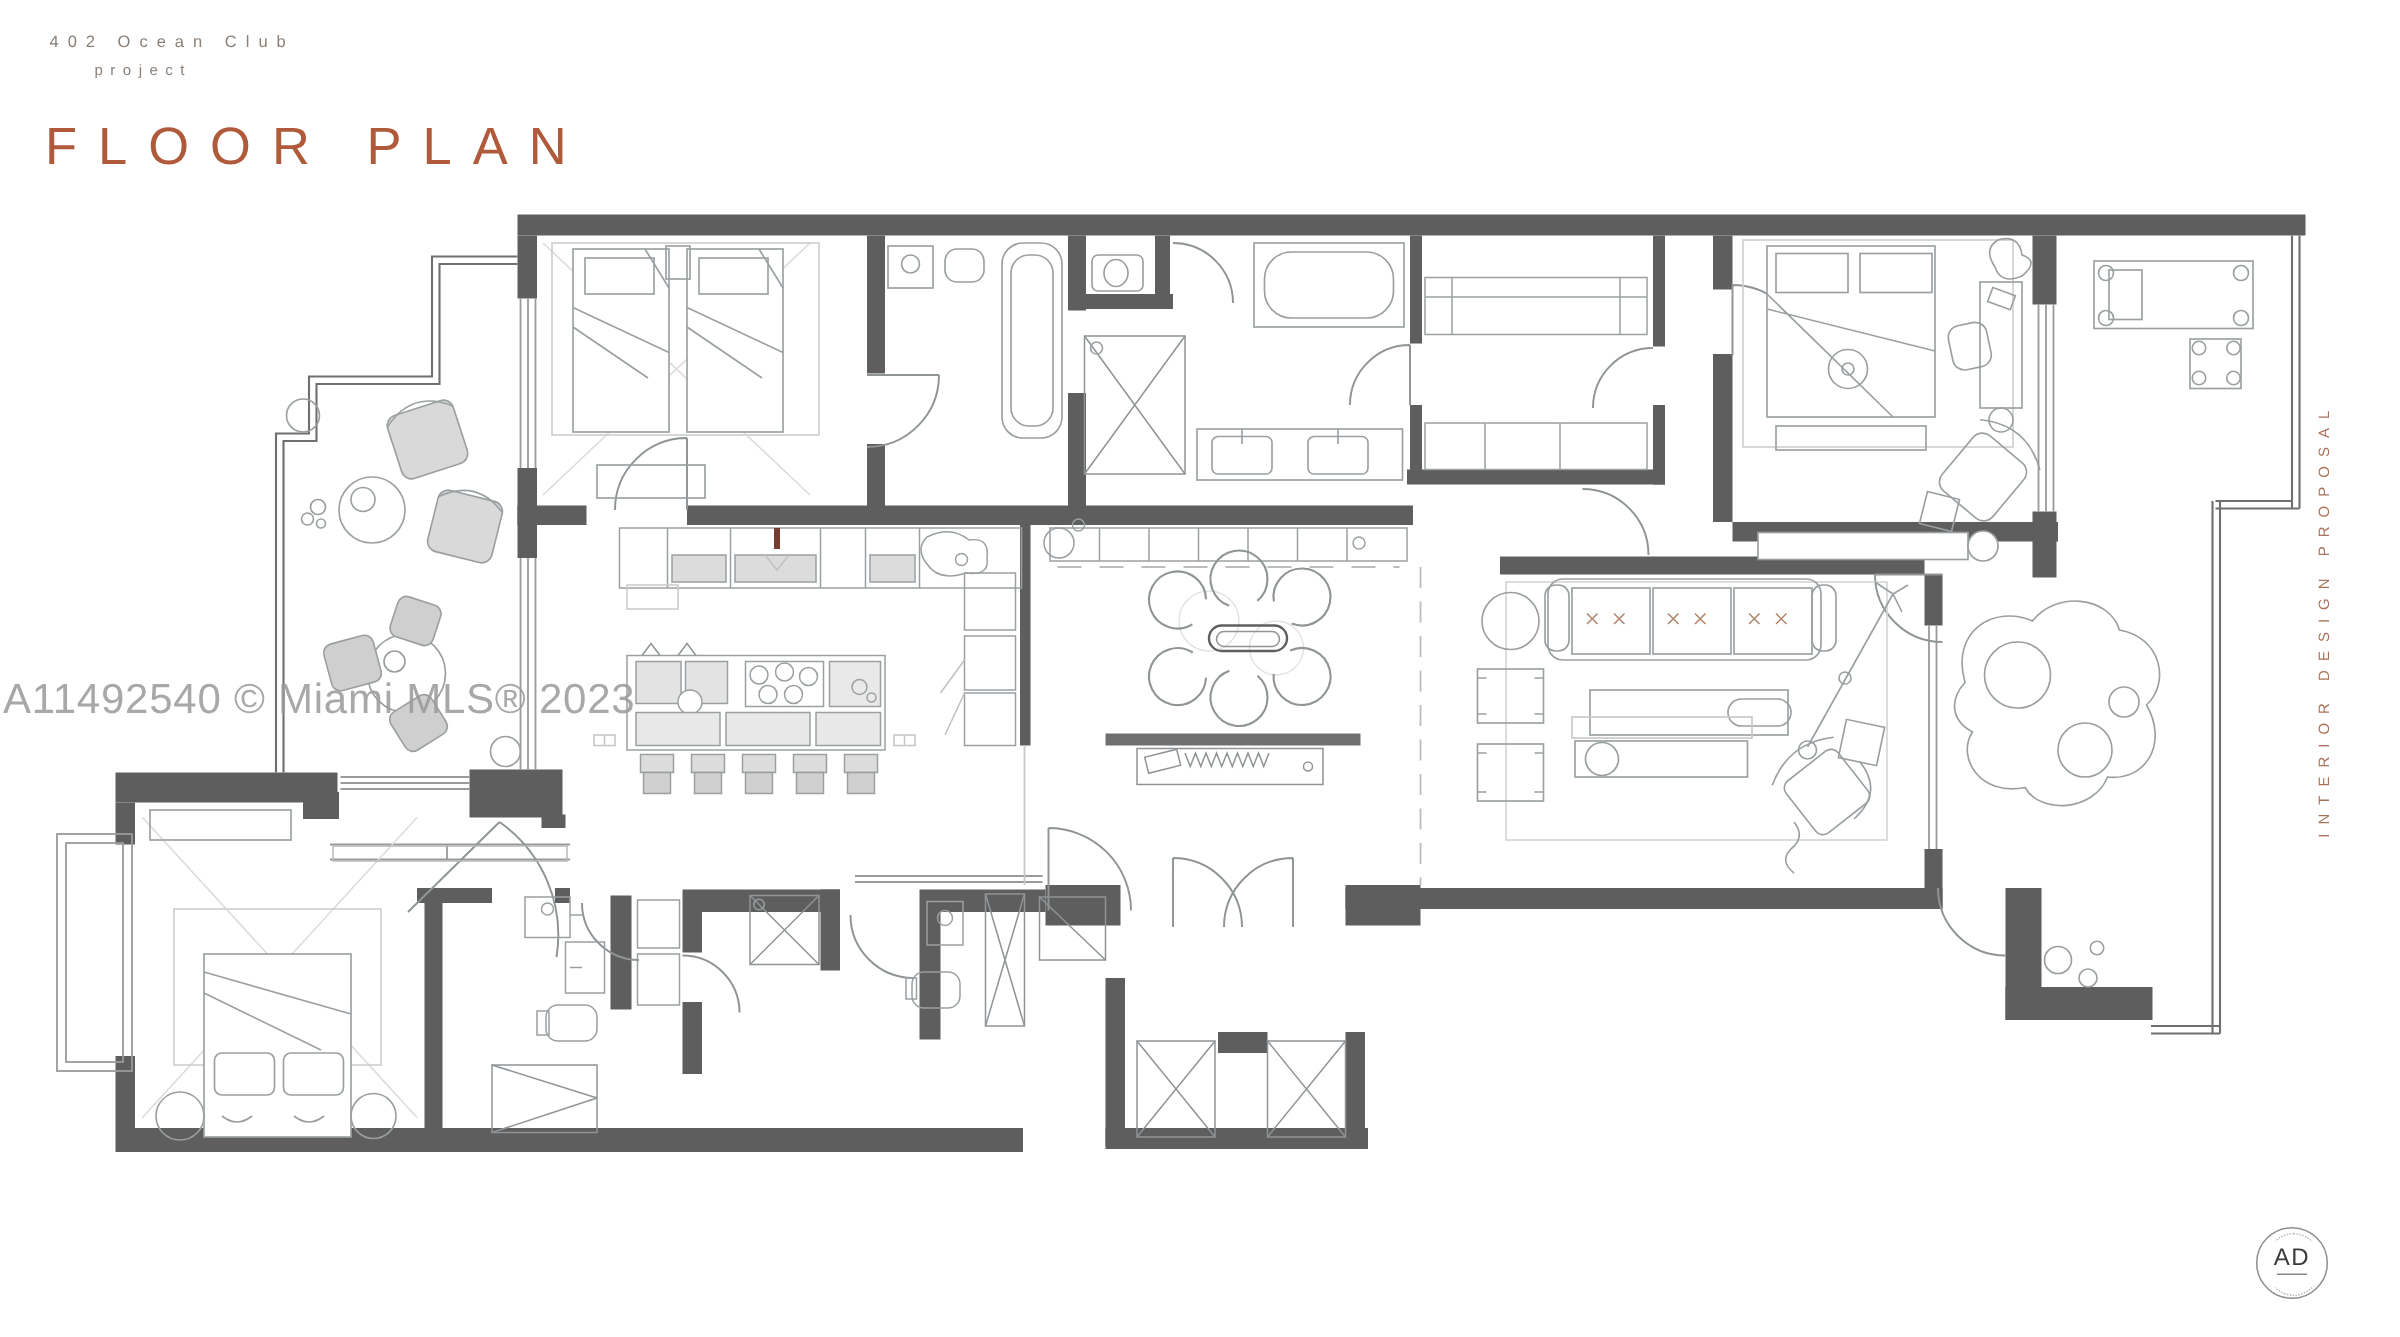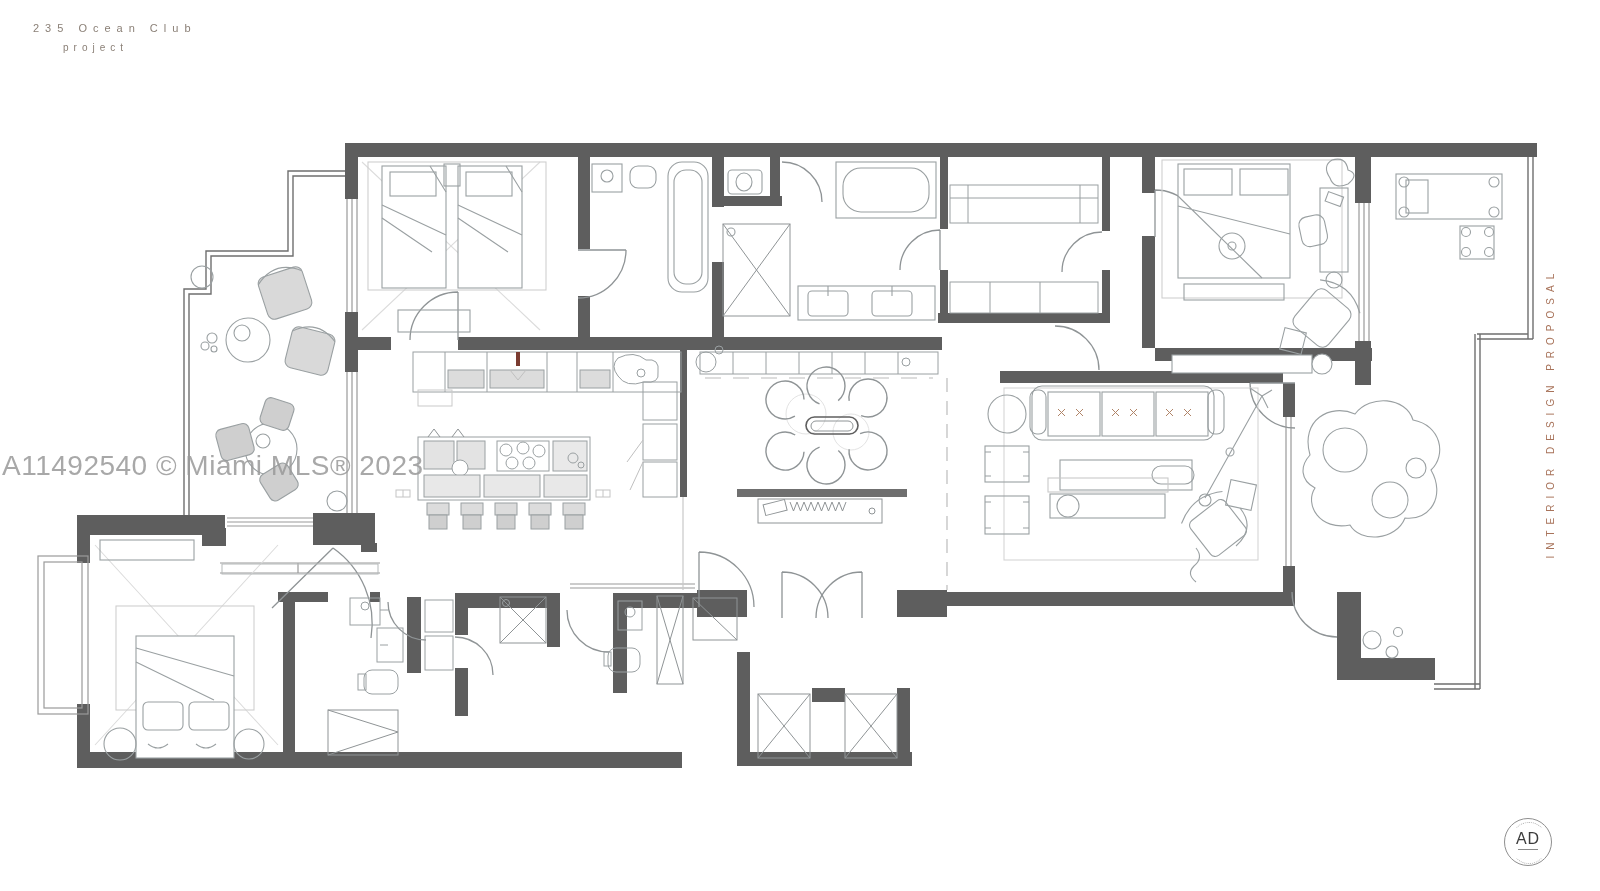--- a/index.html
+++ b/index.html
@@ -34,22 +34,23 @@
   .logo .arc-bottom{top:10px;border-top-color:transparent;border-left-color:transparent;border-right-color:transparent;}
   .logo .mono{position:absolute;left:0;right:0;top:12px;text-align:center;
         font-family:Liberation Sans, sans-serif;font-size:16px;color:#3c3c3c;letter-spacing:1px;}
   .logo .underline{position:absolute;left:14px;right:14px;top:31px;height:1px;background:#8a8a8a;}
 </style>
 </head>
 <body>
 
 <div id="stage">
 
-  <div class="eyebrow">235 Ocean Club</div>
+  <div class="eyebrow">402 Ocean Club</div>
   <div class="eyebrow2">project</div>
+  <div class="title">FLOOR PLAN</div>
   <div class="watermark">A11492540 © Miami MLS® 2023</div>
   <div class="side-label">INTERIOR DESIGN PROPOSAL</div>
 
   <div class="logo">
     <div class="ring"></div>
     <div class="arc-top"></div>
     <div class="arc-bottom"></div>
     <div class="mono">AD</div>
     <div class="underline"></div>
   </div>

